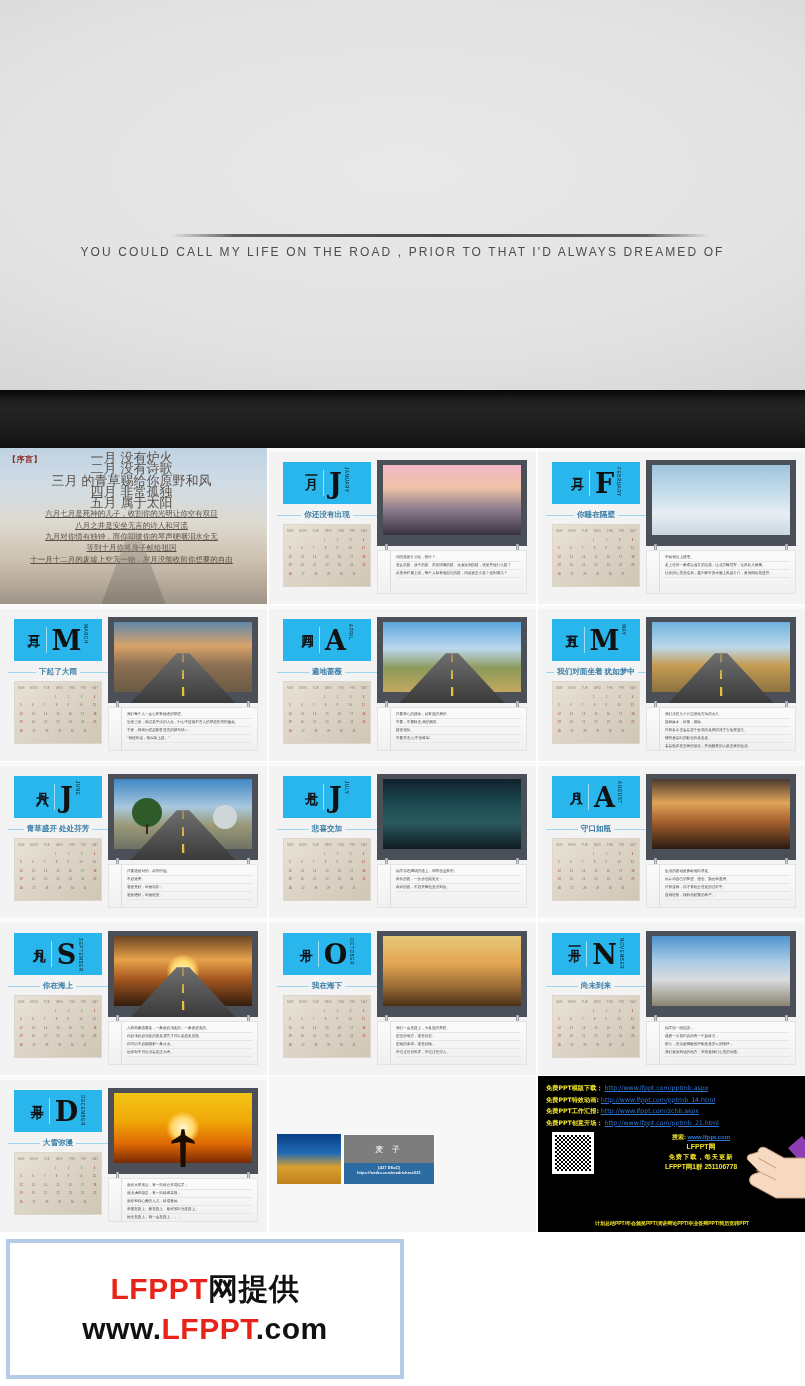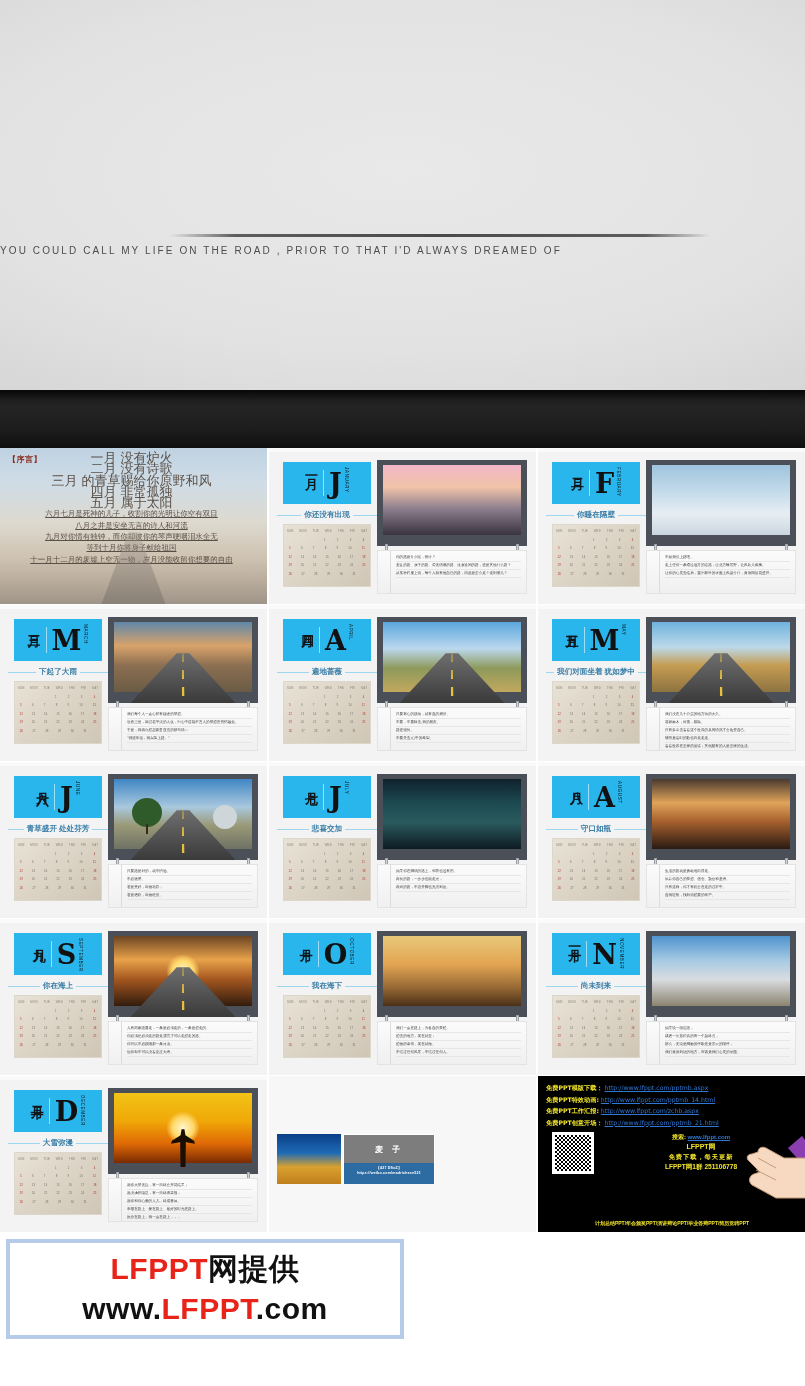--- a/index.html
+++ b/index.html
@@ -34,23 +34,23 @@
   .hero-title .yr { font-style: italic; letter-spacing: 2px; margin-right: 16px; }
   .hero-title .cn { font-style: normal; font-family: "DejaVu Sans", sans-serif; letter-spacing: 9px; }
   .hero-rule {
     position: absolute;
     left: 170px; width: 540px; top: 234px; height: 3px;
     background: linear-gradient(90deg, rgba(120,120,120,0) 0%, #5d5d5d 12%, #4a4a4a 50%, #5d5d5d 88%, rgba(120,120,120,0) 100%);
   }
   .hero-sub {
     position: absolute;
     left: 0; right: 0; top: 245px;
-    text-align: left;
+    text-align: center;
     font-family: "Liberation Sans", sans-serif;
-    font-size: 10px;
+    font-size: 12px;
     letter-spacing: 2.1px;
     color: #4d4d4d;
     white-space: nowrap;
   }
   .hero-floor {
     position: absolute;
     left: 0; right: 0; bottom: 0; height: 58px;
     background: linear-gradient(180deg, #161616 0%, #242424 30%, #1c1c1c 70%, #101010 100%);
   }
   .hero-floor::before {
@@ -236,21 +236,21 @@
     background: linear-gradient(180deg,#0a3f86 0%,#1f6ab5 38%,#d9a12f 66%,#c07f1d 100%);
   }
   .end-card {
     position:absolute; left: 74px; top: 58px; width: 92px; height: 50px;
     border: 1px solid #ffffff;
   }
   .end-card .top {
     height: 28px; background:#7d7d7d; display:flex; align-items:center; justify-content:center;
   }
   .end-card .top span {
-    font-family:"DejaVu Serif", serif; color:#fff; font-size:8px; letter-spacing:3px; font-weight:700;
+    font-family:"DejaVu Serif", serif; color:#fff; font-size:8px; letter-spacing:3px; font-weight:400;
   }
   .end-card .bot {
     height: 21px; background:#2d6ca3; color:#ffffff; text-align:center;
     padding-top:3px;
   }
   .end-card .bot div { font-size:3.6px; line-height:5.4px; font-weight:700; letter-spacing:.2px;}
 
   
   .ad { position:absolute; inset:0; background:#000000; padding:6px 8px; overflow:hidden; }
   .ad-row { font-size:6.2px; line-height:11.6px; white-space:nowrap; font-family:"DejaVu Sans",sans-serif;}
@@ -279,21 +279,21 @@
   .ad-hand {
     position:absolute; right:-2px; top:52px; width:76px; height:72px;
   }
 
   
   .wm-wrap {
     position:relative; width:805px; height:148px; background:#ffffff;
     padding: 6px 0 0 6px;
   }
   .wm {
-    width: 398px; height: 100px;
+    width: 398px; height: 140px;
     border: 4px solid #b6cbe8;
     background:#ffffff;
     display:flex; flex-direction:column; align-items:center; justify-content:center;
   }
   .wm-l1 { font-size: 30px; font-weight:700; letter-spacing:.5px; line-height:40px; }
   .wm-l2 { font-size: 30px; font-weight:700; letter-spacing:.5px; line-height:40px; }
   .red { color:#e8241a; }
   .blk { color:#111111; }
 </style>
 </head>

